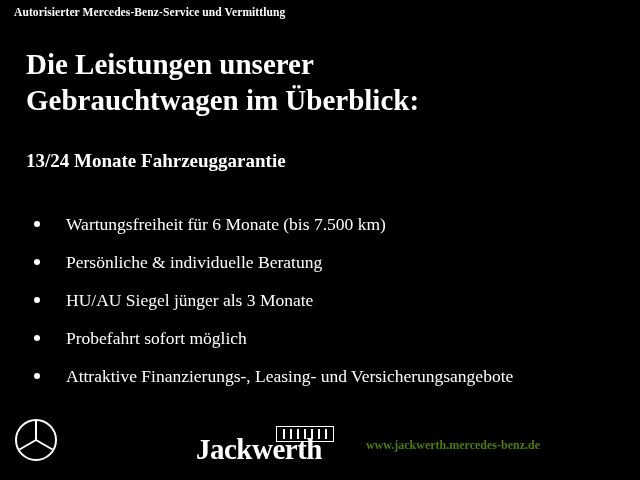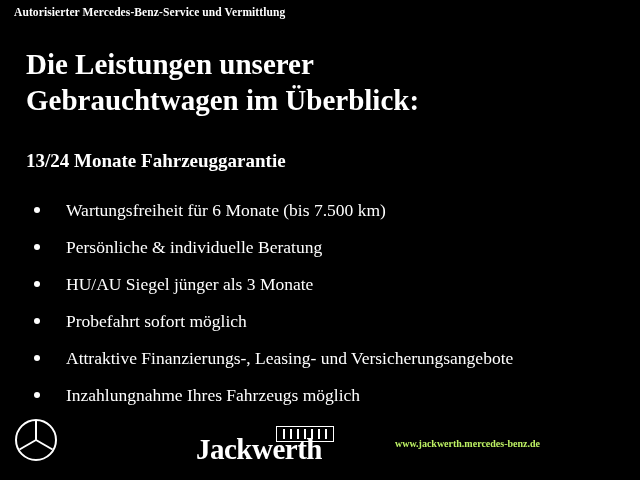--- a/index.html
+++ b/index.html
@@ -60,21 +60,21 @@
     left: 26px;
     top: 196px;
     width: 600px;
     list-style: none;
     margin: 0;
     padding: 0;
   }
   .bullets li {
     display: flex;
     align-items: flex-start;
-    margin: 4px 0 17px 0;
+    margin: 18px 0 17px 0;
     font-family: "Liberation Serif", serif;
     font-size: 17.5px;
     line-height: 20px;
     color: #ffffff;
   }
   .bullets li .dot {
     flex: 0 0 auto;
     width: 6px;
     height: 6px;
     border-radius: 50%;
@@ -143,22 +143,22 @@
     height: 10px;
     background: #ffffff;
     display: block;
   }
   .website {
     position: absolute;
     right: 14px;
     top: 28px;
     font-family: "Liberation Serif", serif;
     font-weight: bold;
-    font-size: 10px;
-    color: #bef264;
+    font-size: 12px;
+    color: #4d7c0f;
   }
 </style>
 </head>
 <body>
 
 <div class="slide">
 
   <div class="topbar">Autorisierter Mercedes-Benz-Service und Vermittlung</div>
 
   <div class="headline">
@@ -181,24 +181,20 @@
       <span class="dot"></span>
       <span class="txt">HU/AU Siegel jünger als 3 Monate</span>
     </li>
     <li>
       <span class="dot"></span>
       <span class="txt">Probefahrt sofort möglich</span>
     </li>
     <li>
       <span class="dot"></span>
       <span class="txt">Attraktive Finanzierungs-, Leasing- und Versicherungsangebote</span>
-    </li>
-    <li>
-      <span class="dot"></span>
-      <span class="txt">Inzahlungnahme Ihres Fahrzeugs möglich</span>
     </li>
   </ul>
 
   <div class="footer">
 
     <div class="mb-logo">
       <svg width="44" height="44" viewBox="0 0 44 44" aria-hidden="true">
         <circle cx="22" cy="22" r="20" fill="none" stroke="#ffffff" stroke-width="2"></circle>
         <line x1="22" y1="22" x2="22" y2="3" stroke="#ffffff" stroke-width="2"></line>
         <line x1="22" y1="22" x2="5.5" y2="31.5" stroke="#ffffff" stroke-width="2"></line>

